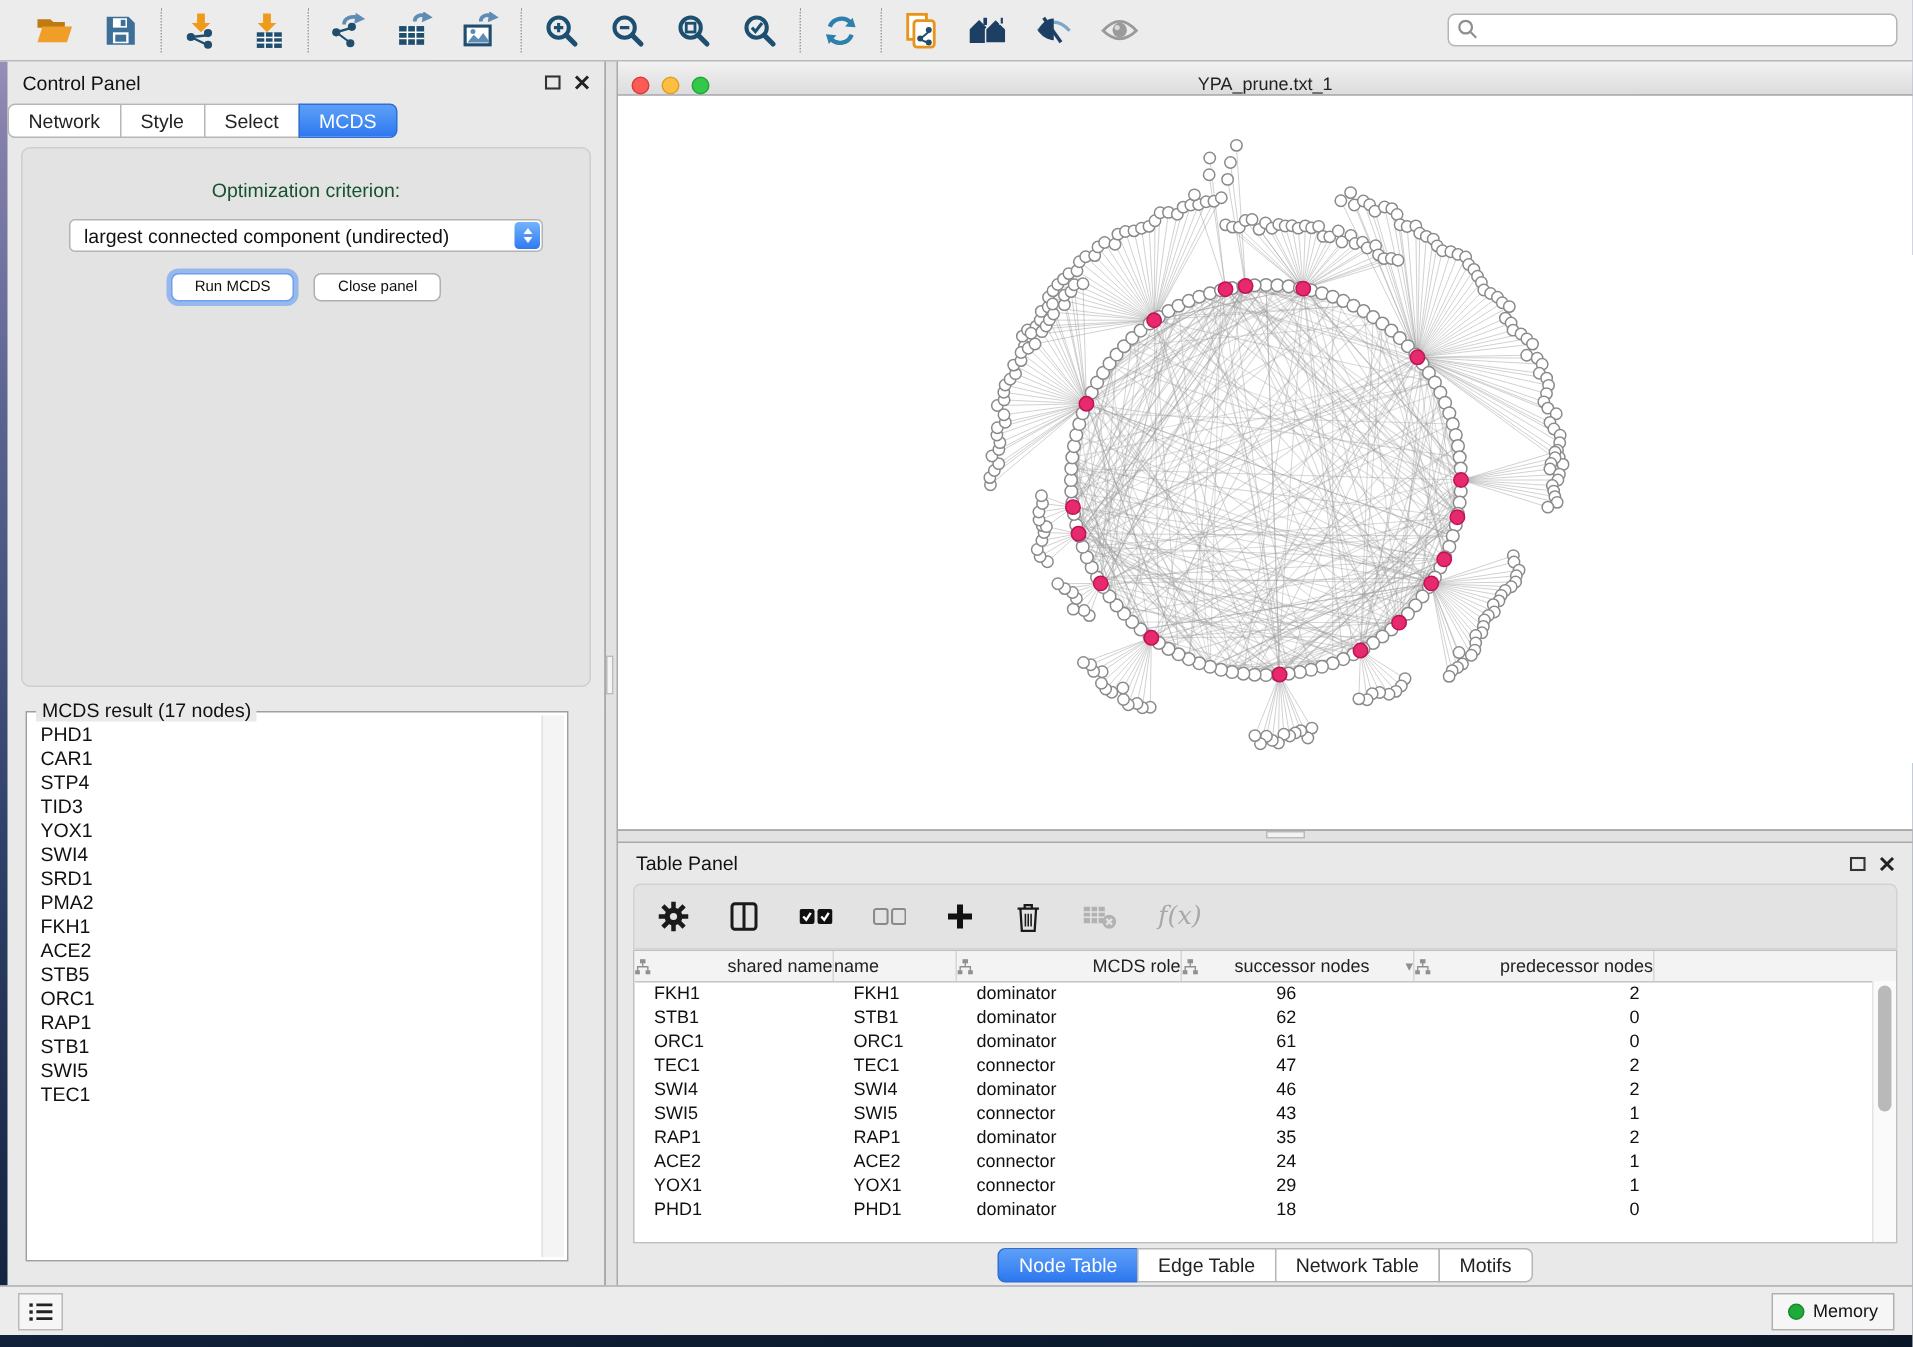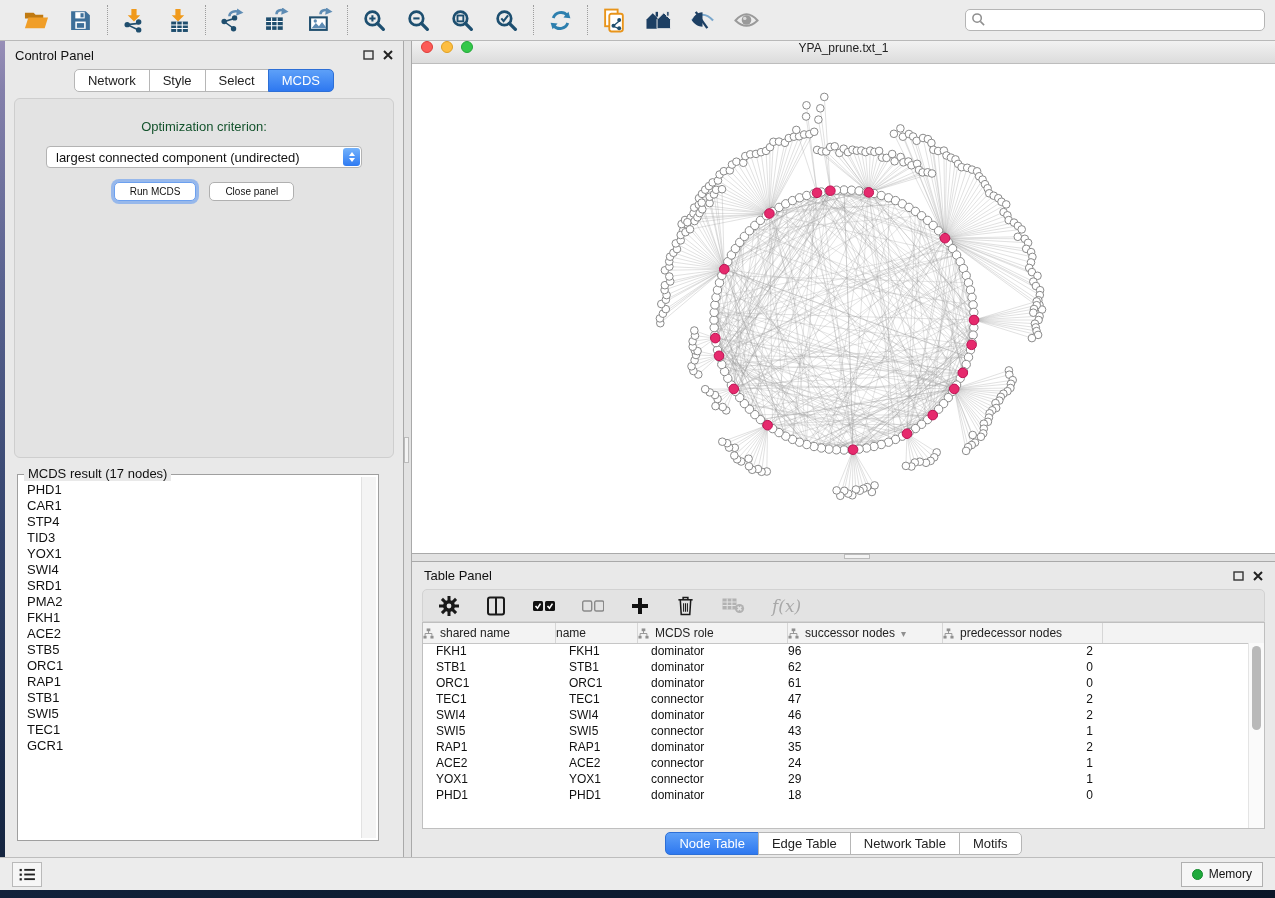--- a/index.html
+++ b/index.html
@@ -23,21 +23,21 @@
   
   .main{flex:1;display:flex;padding-left:5px;min-height:0;}
 
   
   .control-panel{width:398px;background:#e9e9e9;display:flex;flex-direction:column;box-sizing:border-box;}
   .panel-header{height:28px;display:flex;align-items:center;padding:0 10px;}
   .panel-title{font-size:13px;color:#111;}
   .win-btns{margin-left:auto;display:flex;gap:9px;align-items:center;}
   .win-btn{display:flex;align-items:center;}
 
-  .seg-tabs{display:flex;justify-content:center;}
+  .seg-tabs{display:flex;}
   .seg{border:1px solid #b6b6b6;background:#fff;color:#222;font-size:13px;padding:3px 13px;margin-left:-1px;cursor:default;}
   .seg-first{border-radius:5px 0 0 5px;margin-left:0;}
   .seg-last{border-radius:0 5px 5px 0;}
   .seg-sel{background:linear-gradient(#5da0f8,#2e78f0);border-color:#2d6fd6;color:#fff;}
 
   .mcds-pane{margin:6px 9px 0 9px;height:360px;background:#e3e3e3;border:1px solid #cecece;border-radius:6px;box-sizing:border-box;text-align:center;padding-top:20px;}
   .crit-label{font-size:13px;color:#14532d;}
   .mac-select{width:316px;height:22px;margin:12px auto 0 auto;background:#fff;border:1px solid #b3b3b3;border-radius:4px;position:relative;display:flex;align-items:center;box-sizing:border-box;padding-left:9px;font-size:13px;color:#111;}
   .stepper{position:absolute;right:1px;top:1px;width:17px;height:18px;border-radius:3px;background:linear-gradient(#74b3fc,#2e7af2);display:flex;flex-direction:column;align-items:center;justify-content:center;gap:2px;}
   .tri-up{width:0;height:0;border-left:3.5px solid transparent;border-right:3.5px solid transparent;border-bottom:4.5px solid #fff;}
@@ -51,50 +51,50 @@
   .result-list{position:absolute;top:7px;left:2px;right:17px;bottom:2px;overflow:hidden;}
   .mcds-item{font-size:13px;line-height:16px;padding-left:7px;color:#111;}
   .result-scroll{position:absolute;top:2px;right:2px;bottom:2px;width:14px;background:#f4f4f4;border-left:1px solid #e2e2e2;}
 
   
   .vsplitter{width:7px;background:#e2e2e2;border-left:1px solid #a9a9a9;border-right:1px solid #a9a9a9;position:relative;}
   .vgrip{position:absolute;top:396px;left:0;width:5px;height:26px;background:#f3f3f3;border:1px solid #bbb;box-sizing:border-box;}
 
   
   .right-col{flex:1;display:flex;flex-direction:column;min-width:0;}
-  .net-titlebar{height:22px;background:linear-gradient(#f2f2f2,#dcdcdc);border-bottom:1px solid #bdbdbd;display:flex;align-items:flex-start;position:relative;}
+  .net-titlebar{height:22px;background:linear-gradient(#f2f2f2,#dcdcdc);border-bottom:1px solid #bdbdbd;display:flex;align-items:flex-end;position:relative;}
   .lights{display:flex;gap:8px;padding-left:9px;}
   .light{width:12px;height:12px;border-radius:50%;box-sizing:border-box;}
   .light-red{background:#fc5b57;border:1px solid #dd3d39;}
   .light-yellow{background:#fdbe41;border:1px solid #dfa023;}
   .light-green{background:#34c84a;border:1px solid #23a73a;}
   .net-title{position:absolute;left:0;right:0;text-align:center;font-size:12px;color:#222;}
   .net-canvas{flex:1;background:#fff;position:relative;overflow:hidden;}
   .net-canvas svg{position:absolute;left:0;top:0;}
   .hsplitter{height:7px;background:#e2e2e2;border-top:1px solid #a9a9a9;border-bottom:1px solid #a9a9a9;position:relative;}
   .hgrip{position:absolute;left:50%;top:0;width:26px;height:5px;background:#f3f3f3;border:1px solid #bbb;box-sizing:border-box;}
 
   
   .table-panel{height:295px;background:#e9e9e9;display:flex;flex-direction:column;box-sizing:border-box;}
   .tp-header{height:27px;display:flex;align-items:center;padding:0 12px;}
-  .tp-toolbar{height:33px;margin:0 10px;background:#e3e3e3;border:1px solid #d2d2d2;border-radius:5px 5px 0 0;display:flex;align-items:center;gap:27px;padding:0 16px;box-sizing:border-box;}
+  .tp-toolbar{height:44px;margin:0 10px;background:#e3e3e3;border:1px solid #d2d2d2;border-radius:5px 5px 0 0;display:flex;align-items:center;gap:27px;padding:0 16px;box-sizing:border-box;}
   .tp-ico{display:flex;align-items:center;justify-content:center;}
   .fx-label{font-family:"DejaVu Serif",serif;font-style:italic;font-size:17px;color:#a8a8a8;}
 
   .tp-table{flex:1;margin:0 10px;background:#fff;border:1px solid #bfbfbf;position:relative;overflow:hidden;font-size:12px;}
   .thead{display:flex;background:#f3f3f3;border-bottom:1px solid #c6c6c6;height:20px;}
-  .th{display:flex;align-items:center;justify-content:flex-start;gap:6px;border-right:1px solid #d6d6d6;box-sizing:border-box;color:#222;}
+  .th{display:flex;align-items:center;justify-content:space-between;gap:6px;border-right:1px solid #d6d6d6;box-sizing:border-box;color:#222;}
   .tree-ico{width:11px;height:11px;}
   .sort{color:#8f8f8f;font-size:10px;}
   .tbody{position:absolute;top:20px;left:0;right:15px;bottom:0;}
   .tr{display:flex;height:16px;line-height:16px;}
   .td{box-sizing:border-box;overflow:hidden;white-space:nowrap;color:#111;}
   .col0{width:133px;}.col1{width:82px;}.col2{width:150px;}.col3{width:155px;}.col4{width:160px;}
   .td.col0,.td.col1,.td.col2{padding-left:13px;}
-  .td.col3{text-align:left;padding-right:16px;}
+  .td.col3{text-align:center;padding-right:16px;}
   .td.col4{text-align:right;padding-right:10px;}
   .th-fill{flex:1;border-right:none;}
   .tscroll{position:absolute;top:20px;right:0;bottom:0;width:15px;background:#fafafa;border-left:1px solid #e4e4e4;}
   .tthumb{position:absolute;top:3px;left:2.5px;width:9px;height:84px;background:#b9b9b9;border-radius:5px;}
 
   .bottom-tabs{height:28px;display:flex;justify-content:center;align-items:center;}
 
   
   .statusbar{height:33px;background:#ececec;border-top:1px solid #bdbdbd;display:flex;align-items:center;padding:11px 12px;box-sizing:border-box;}
   .list-btn{width:28px;height:23px;background:#f6f6f6;border:1px solid #b9b9b9;display:flex;align-items:center;justify-content:center;}
@@ -327,21 +327,20 @@
             <div class="mcds-item">SRD1</div>
             <div class="mcds-item">PMA2</div>
             <div class="mcds-item">FKH1</div>
             <div class="mcds-item">ACE2</div>
             <div class="mcds-item">STB5</div>
             <div class="mcds-item">ORC1</div>
             <div class="mcds-item">RAP1</div>
             <div class="mcds-item">STB1</div>
             <div class="mcds-item">SWI5</div>
             <div class="mcds-item">TEC1</div>
-            <div class="mcds-item">GCR1</div>
           </div>
         <div class="result-scroll"></div>
       </div>
     </div>
 
     <div class="vsplitter">
         <div class="vgrip"></div>
       </div>
 
     <div class="right-col">

